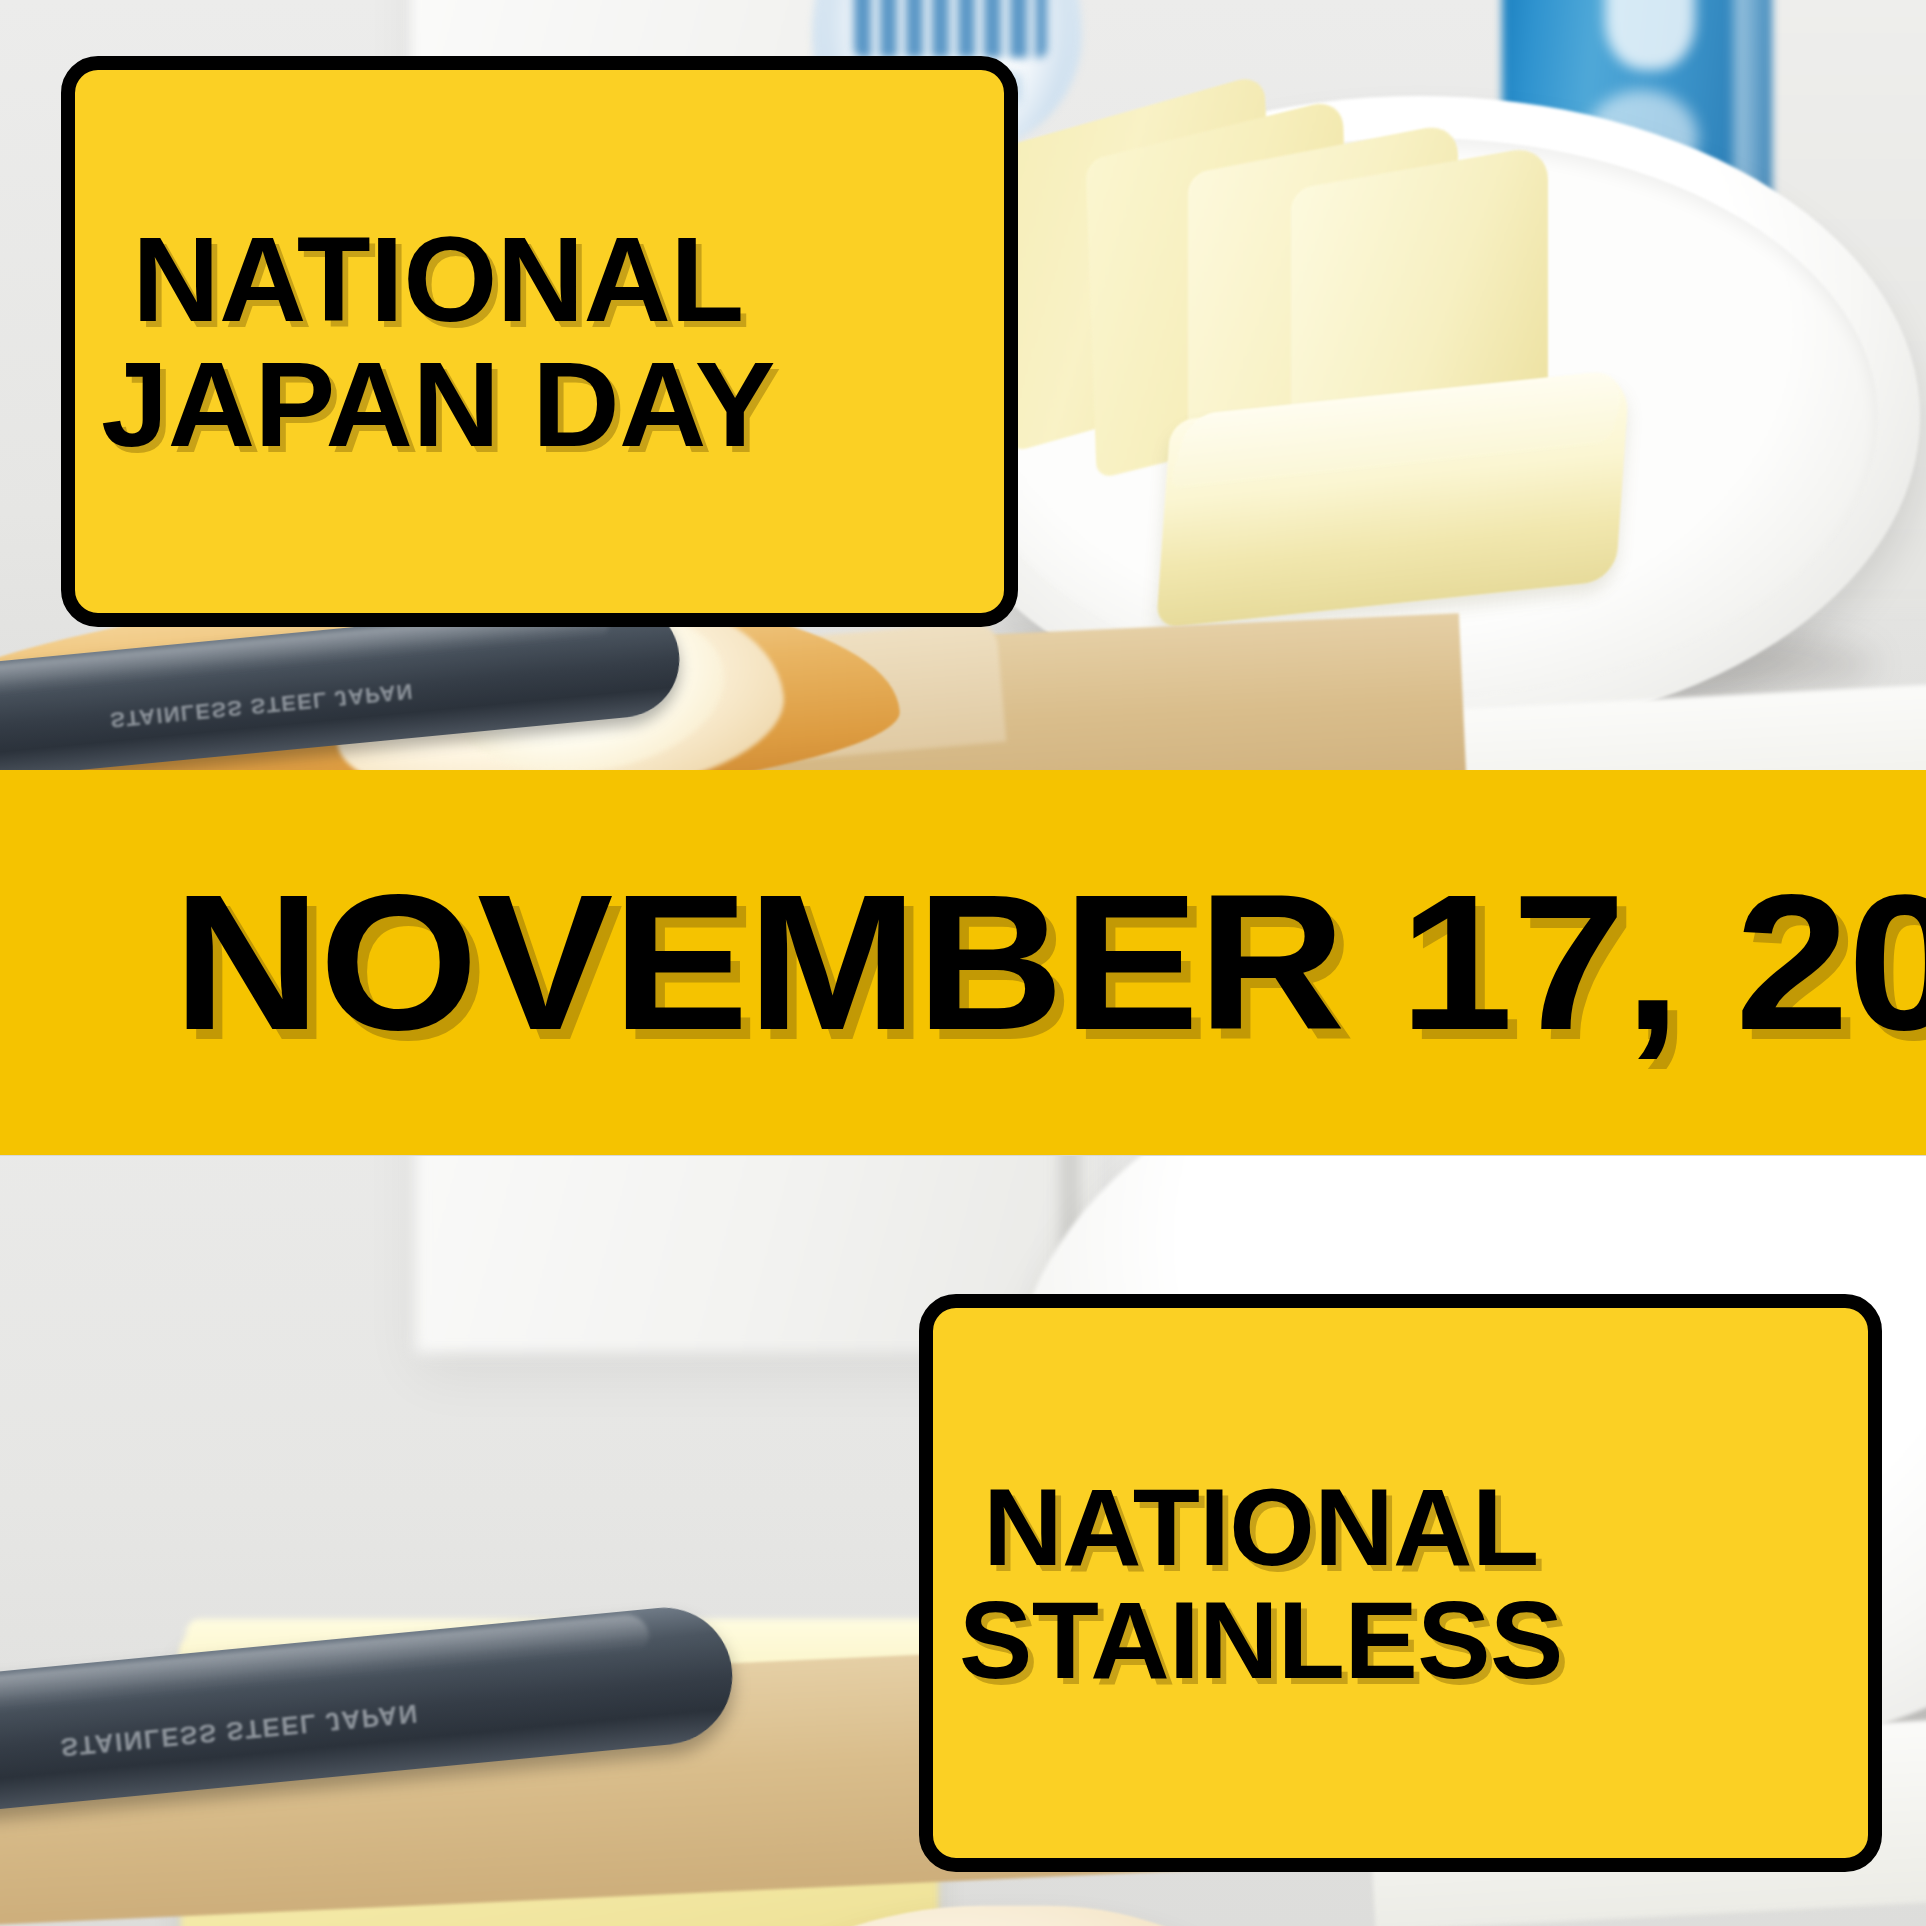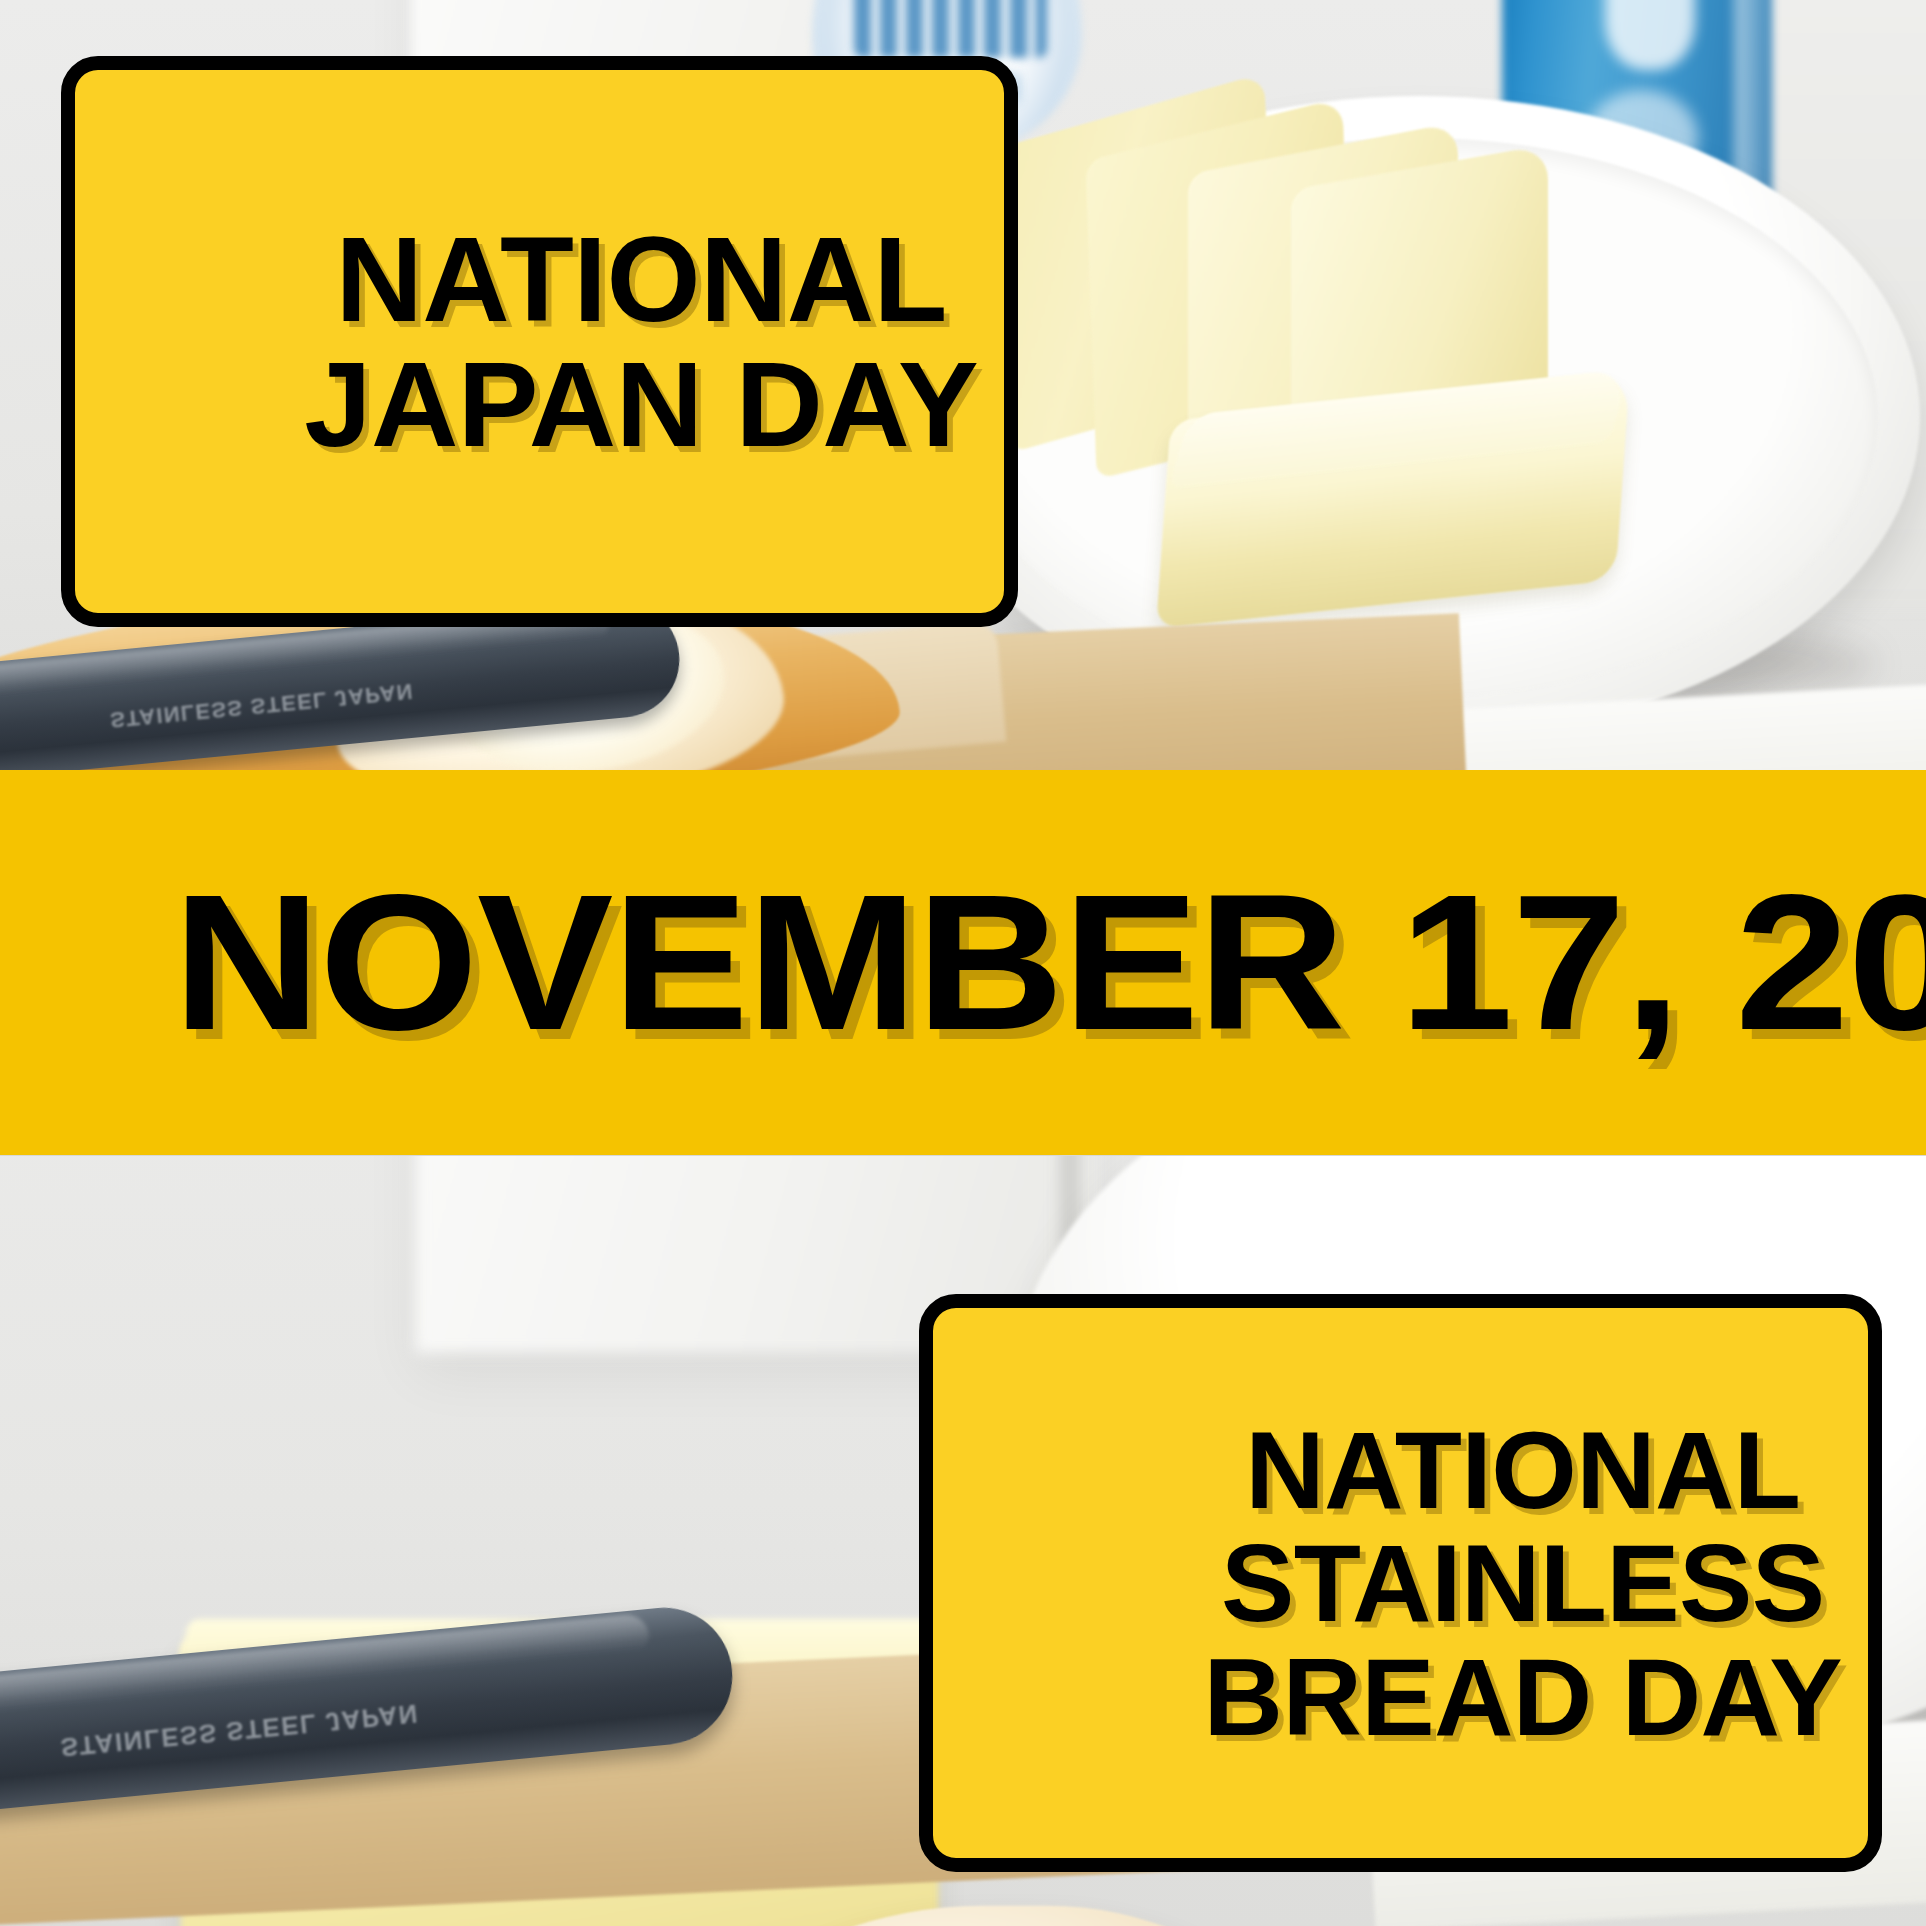--- a/index.html
+++ b/index.html
@@ -370,21 +370,21 @@
   }
 
   
   .badge {
     position: absolute;
     box-sizing: border-box;
     border: 14px solid #000000;
     border-radius: 37px;
     display: flex;
     align-items: center;
-    justify-content: flex-end;
+    justify-content: flex-start;
     text-align: center;
   }
   #badge-butter {
     left: 61px;  top: 56px;
     width: 957px; height: 571px;
   }
   #badge-bread {
     left: 919px; top: 1294px;
     width: 963px; height: 578px;
   }
@@ -480,18 +480,17 @@
     <div class="badge-text">
       <span>NATIONAL</span><br>
       <span>JAPAN DAY</span>
     </div>
   </div>
 
   <div class="badge" id="badge-bread" style="background: rgb(251, 208, 36); border-color: rgb(0, 0, 0);">
     <div class="badge-text">
       <span>NATIONAL</span><br>
       <span>STAINLESS</span><br>
-      <span>BREAD DAY</span>
     </div>
   </div>
 
 </div>
 
 
 </body></html>

